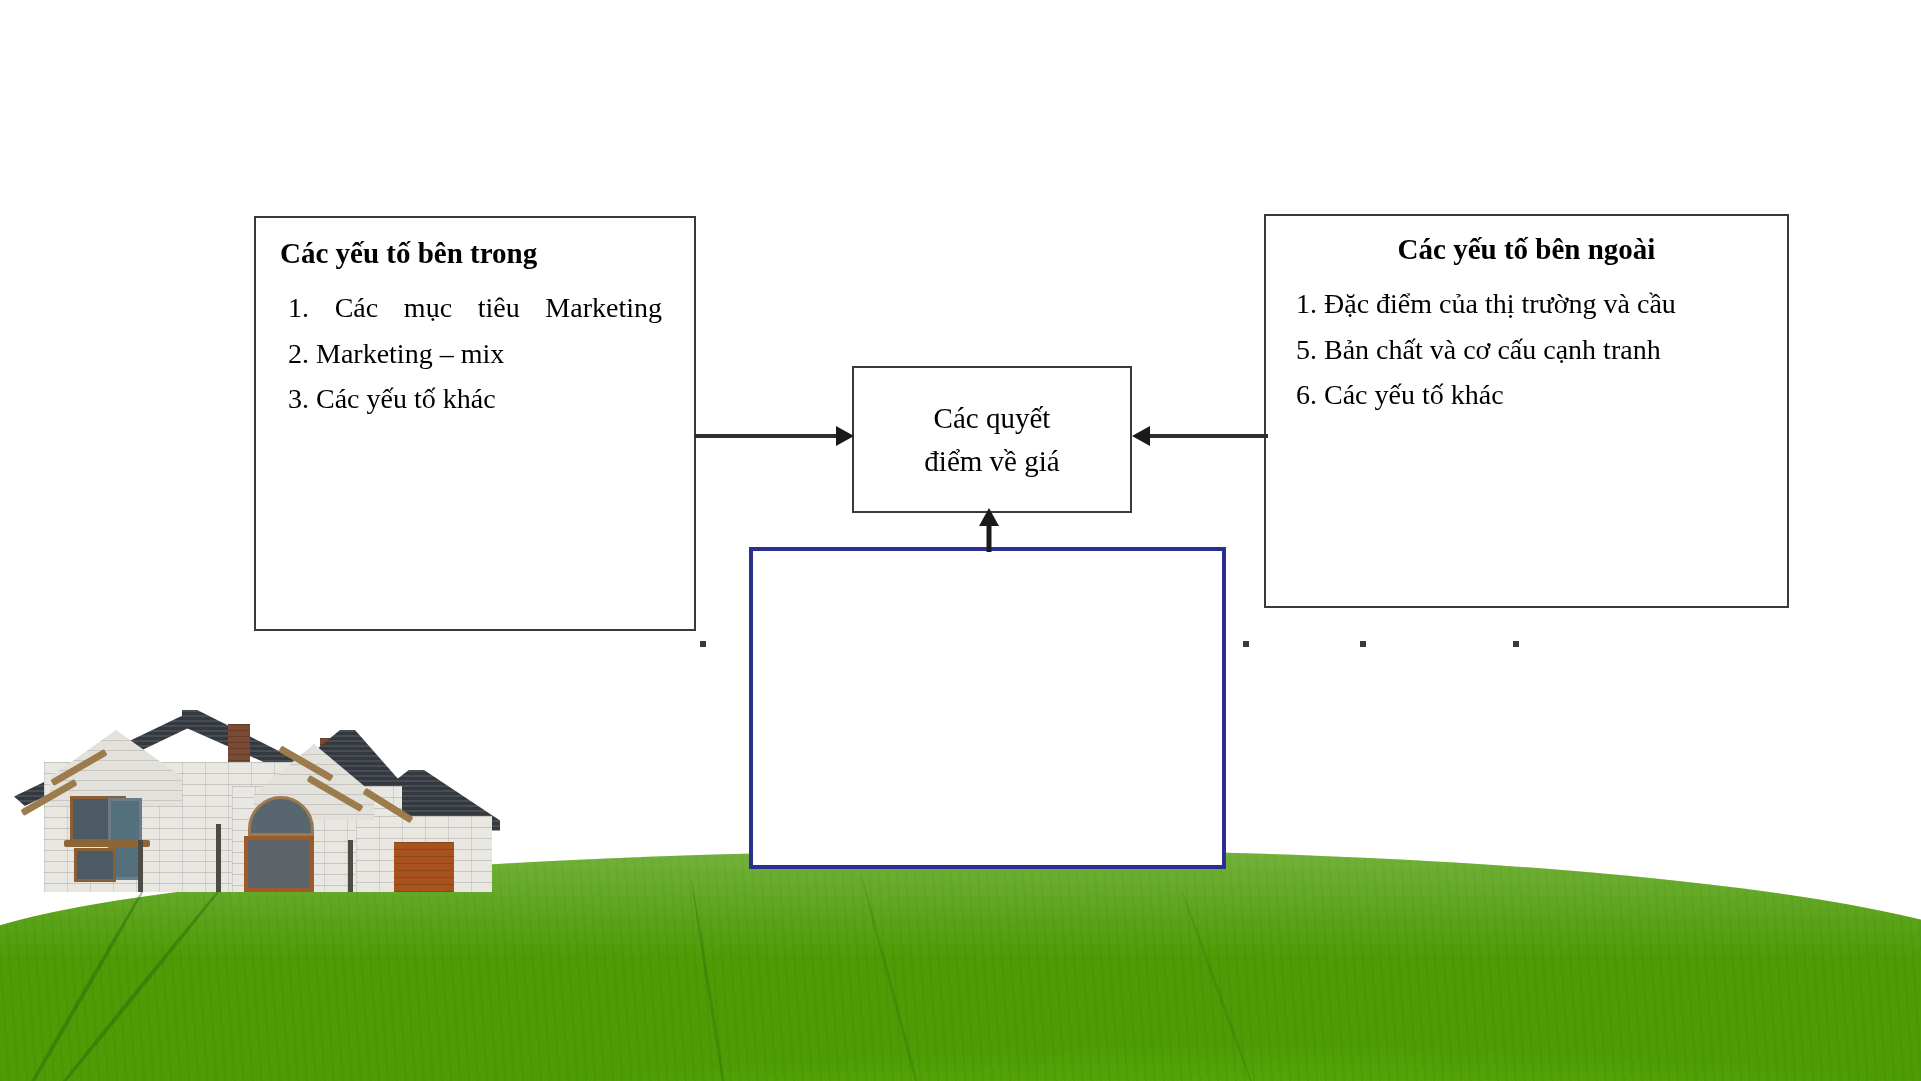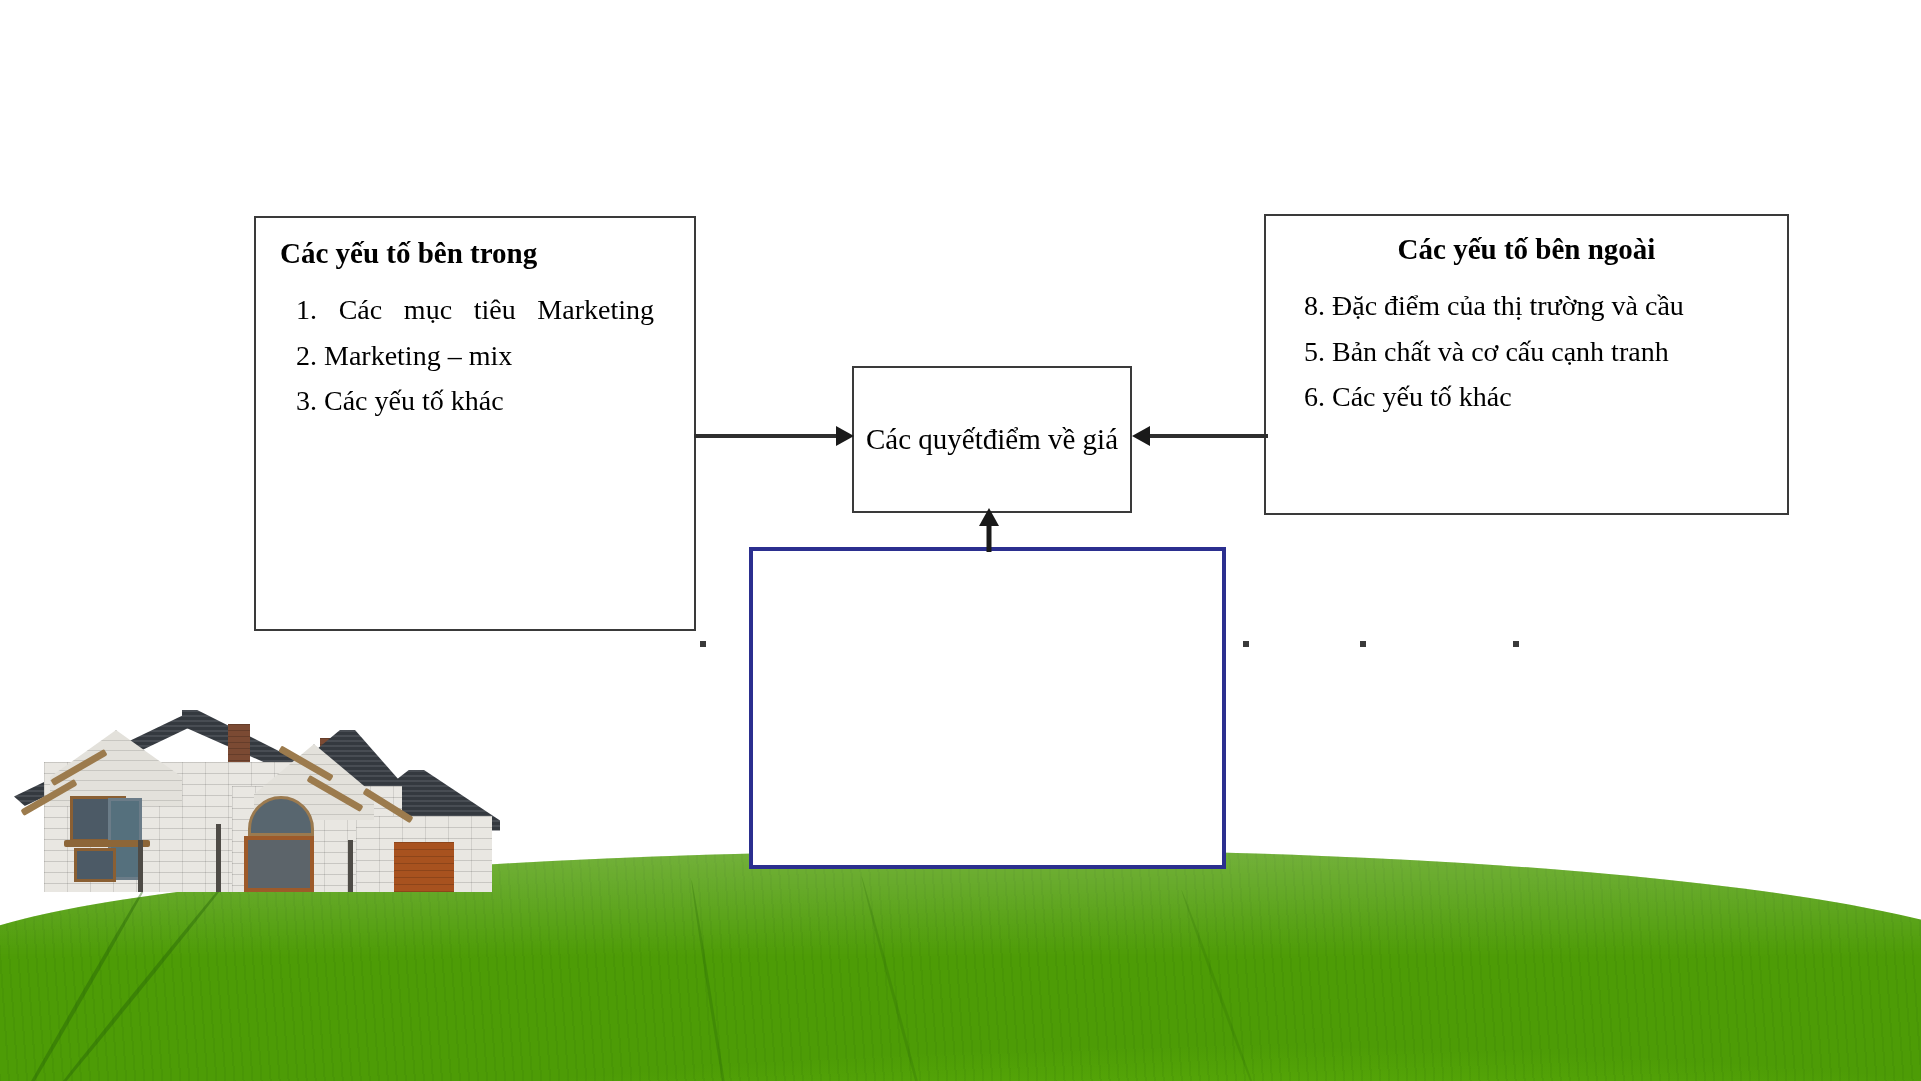--- a/index.html
+++ b/index.html
@@ -198,32 +198,32 @@
     top: 216px;
     width: 442px;
     height: 415px;
     padding: 18px 24px 0 24px;
   }
   
   .box-right {
     left: 1264px;
     top: 214px;
     width: 525px;
-    height: 301px;
+    height: 394px;
     padding: 16px 22px 0 22px;
   }
   
   .box-center {
     left: 852px;
     top: 366px;
     width: 280px;
     height: 147px;
     padding: 0;
     display: flex;
-    flex-direction: row;
+    flex-direction: column;
     align-items: center;
     justify-content: center;
   }
   
   .box-blue {
     left: 749px;
     top: 547px;
     width: 477px;
     height: 322px;
     border: 4px solid #2b2f8f;
@@ -232,21 +232,21 @@
 
   .node-title {
     font-weight: bold;
     font-size: 29px;
     line-height: 1.22;
     margin: 0 0 14px 0;
   }
   .box-left .node-title { text-align: left; }
   .box-right .node-title { text-align: center; }
 
-  .node-list { margin: 16px; padding: 0; list-style: none; }
+  .node-list { margin: 8px; padding: 0; list-style: none; }
   .node-list li {
     font-size: 28px;
     line-height: 1.62;
     margin: 0;
     white-space: nowrap;
   }
   
   .li-justify {
     white-space: normal !important;
     text-align: justify;
@@ -330,21 +330,21 @@
     </div>
 
     <div class="node box-center">
       <div class="center-line">Các quyết</div>
       <div class="center-line">điểm về giá</div>
     </div>
 
     <div class="node box-right">
       <div class="node-title">Các yếu tố bên ngoài</div>
       <ul class="node-list">
-        <li>8. Đặc điểm của thị trường và cầu</li>
+        <li>1. Đặc điểm của thị trường và cầu</li>
         <li>5. Bản chất và cơ cấu cạnh tranh</li>
         <li>6. Các yếu tố khác</li>
       </ul>
     </div>
 
     <div class="node box-blue"></div>
 
     <div class="conn" style="left:694px; top:424px;">
       <svg width="162" height="24" viewBox="0 0 162 24" aria-hidden="true">
         <line x1="0" y1="12" x2="142" y2="12" stroke="#2e2e2e" stroke-width="4"></line>

